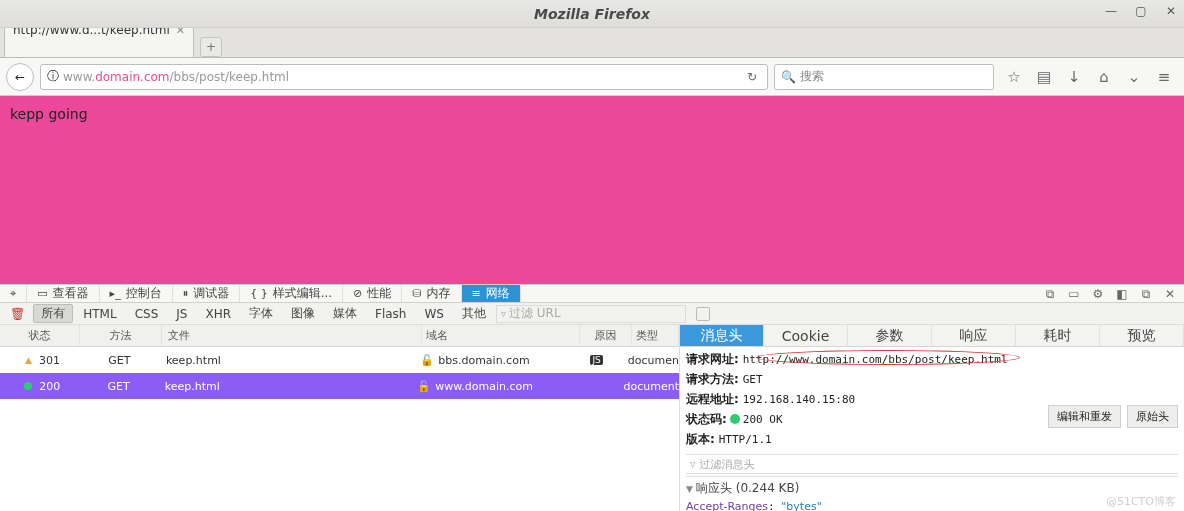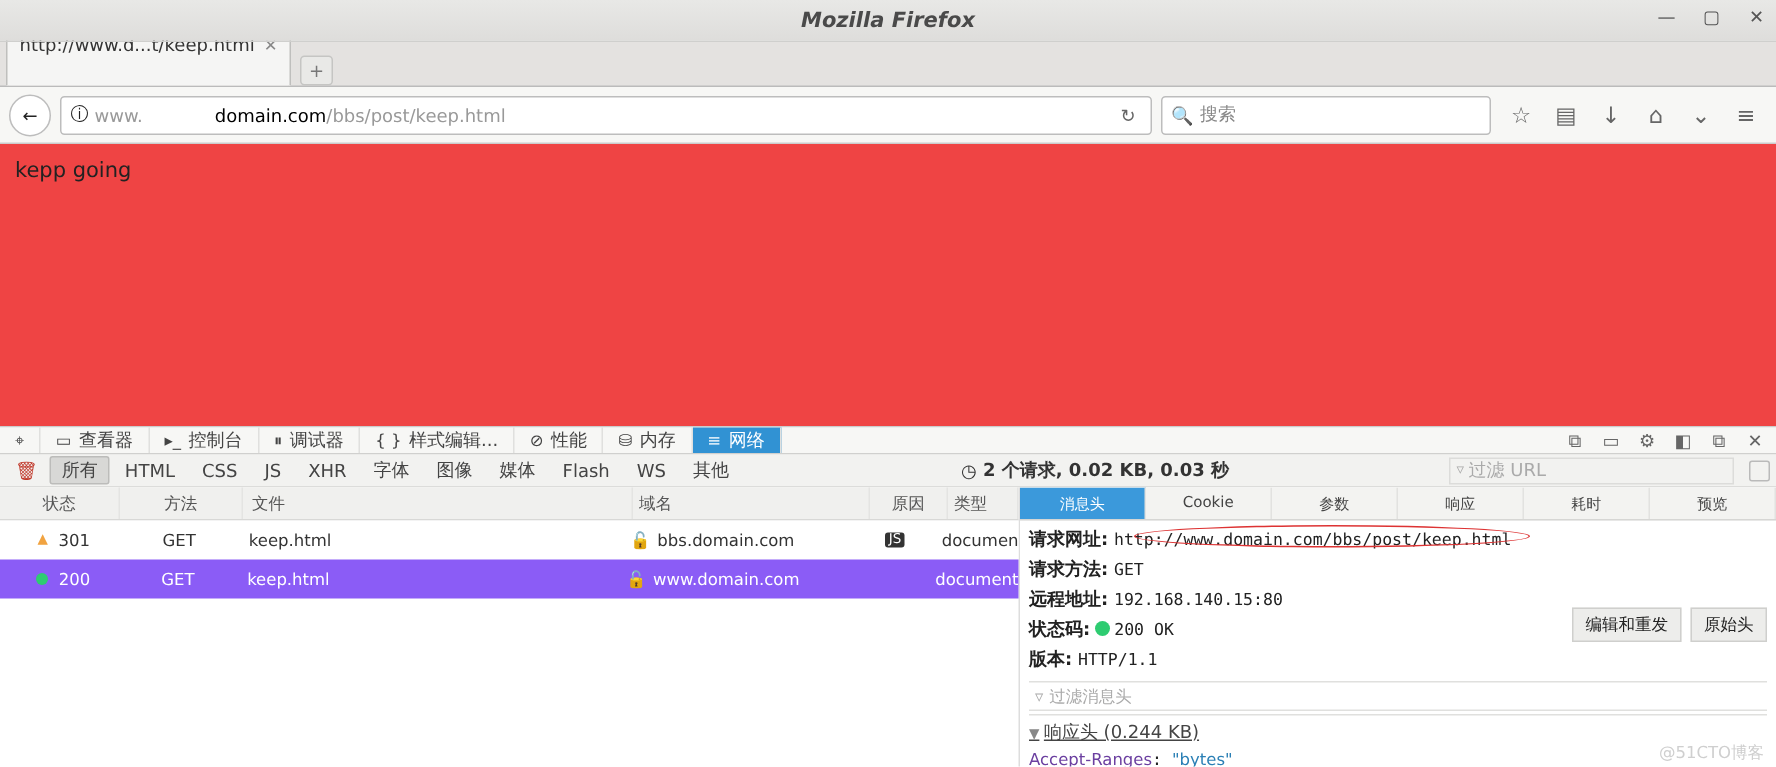--- a/index.html
+++ b/index.html
@@ -15,28 +15,28 @@
   .tabbar { height: 30px; background: #e4e2e0; display: flex; align-items: flex-end; padding: 2px 4px 0 4px; border-bottom: 1px solid #bbb; }
   .tab { background: #f5f5f4; border: 1px solid #bfbfbd; border-bottom: none; border-radius: 3px 3px 0 0; padding: 20px 8px; display: flex; align-items: center; gap: 6px; font-size: 12px; color: #333; margin-right: 2px; }
   .tab .close { color: #888; font-size: 11px; }
   .newtab { width: 22px; height: 20px; background: #e9e9e7; border: 1px solid #c5c5c3; border-radius: 3px; display:flex;align-items:center;justify-content:center; color:#777; margin-left:4px; cursor:pointer; }
 
   
   .urlbar { height: 38px; background: #f7f7f5; border-bottom: 1px solid #ccc; display:flex; align-items:center; padding: 0 6px; gap:6px; }
   .circle-btn { width:28px; height:28px; border-radius:50%; border:1px solid #bdbdbd; display:flex;align-items:center;justify-content:center; background:#fff; cursor:pointer; }
   .url-field { flex: 1; height:26px; border:1px solid #bdbdbd; border-radius:3px; background:#fff; display:flex; align-items:center; padding: 0 6px; gap:4px; }
   .url-text { flex:1; color:#999; }
-  .url-text .dark { color:#000000;margin-left:48px; }
+  .url-text .dark { color:#ec4899; }
   .reload { color:#666; padding:0 4px; cursor:pointer; }
   .search-field { width:220px; height:26px; border:1px solid #bdbdbd; border-radius:3px; background:#fff; display:flex; align-items:center; padding:0 6px; gap:4px; color:#888; }
   .tool-icons { display:flex; gap:14px; padding:0 6px; color:#666; }
   .ico { width:16px; text-align:center; cursor:pointer; font-size:15px; }
 
   
-  .page { height: 188px; background:#ef4444; padding: 10px 10px; font-size:14px; }
+  .page { height: 188px; background:#ec4899; padding: 10px 10px; font-size:14px; }
 
   
   .devtools { position:absolute; left:0; right:0; bottom:0; top:284px; border-top:1px solid #ccc; background:#f9f9f9; display:flex; flex-direction:column; }
 
   
   .dt-tabs { height:26px; background:#f7f7f5; border-bottom:1px solid #d0d0ce; display:flex; align-items:center; }
   .dt-tab { padding:0 10px; height:100%; display:flex; align-items:center; gap:5px; border-right:1px solid #e0e0de; color:#444; cursor:pointer; }
   .dt-tab.active { background:#3192d3; color:#fff; }
   .dt-tab .mini-ico { font-size:11px; color:inherit; }
   .dt-spacer { flex:1; }
@@ -69,33 +69,33 @@
   .row1 .tri { color:#f1a340; font-size:9px; padding-left:6px; }
   .row2 { background:#8b5cf6; color:#fff; }
   .row2 .col { color:#fff; }
   .dot-g { width:8px;height:8px;border-radius:50%; background:#2ecc71; display:inline-block; margin-left:6px; }
   .lock { color:#888; margin-right:4px; }
   .row2 .lock { color:#f1f1f1; }
   .js-badge { background:#333; color:#fff; font-size:9px; padding:0 2px; border-radius:2px; margin-right:3px; }
 
   
   .detail-tabs { height:22px; display:flex; background:#f3f3f1; border-bottom:1px solid #d6d6d4; }
-  .dtab { flex:1; display:flex; align-items:center; justify-content:center; border-right:1px solid #e2e2e0; font-size:10px; color:#444; cursor:pointer; }
+  .dtab { flex:1; display:flex; align-items:center; justify-content:center; border-right:1px solid #e2e2e0; font-size:14px; color:#444; cursor:pointer; }
   .dtab.active { background:#3b99db; color:#fff; }
   .detail-body { flex:1; padding:4px 6px; font-size:12px; color:#222; position:relative; overflow:hidden; }
   .kv { margin-bottom:3px; }
   .kv .k { font-weight:bold; }
   .kv .v { font-family: monospace; font-size:11px; }
   .ellipse { position:absolute; left:76px; top:3px; width:264px; height:15px; border:1px solid #d33; border-radius:50%; pointer-events:none; }
   .status-dot { width:10px;height:10px;background:#2ecc71;border-radius:50%; display:inline-block; vertical-align:-1px; margin:0 3px; }
   .btn-row { position:absolute; right:6px; top:58px; display:flex; gap:6px; }
   .sbtn { background:#ededeb; border:1px solid #cfcfcd; padding:3px 8px; font-size:11px; cursor:pointer; }
   .filter-hdr { height:20px; border:1px solid #e0e0de; border-left:none; border-right:none; color:#aaa; display:flex; align-items:center; gap:4px; padding-left:4px; margin-top:6px; font-size:11px; }
   .section { border-top:1px solid #e0e0de; padding-top:3px; margin-top:2px; }
-  .section-title { color:#444; font-size:12px;text-decoration:underline; }
+  .section-title { color:#444; font-size:12px; }
   .accept { font-family:monospace; font-size:11px; margin-top:3px; }
   .accept .key { color:#6b3fa0; }
   .accept .val { color:#2a7fb5; }
   .tri-sm { font-size:9px; color:#888; margin-right:3px; }
 
   .watermark { position:absolute; right:8px; bottom:2px; font-size:11px; color:#cfcfcf; }
 </style>
 </head>
 <body>
 
@@ -194,24 +194,20 @@
     <span class="chip">HTML</span>
     <span class="chip">CSS</span>
     <span class="chip">JS</span>
     <span class="chip">XHR</span>
     <span class="chip">字体</span>
     <span class="chip">图像</span>
     <span class="chip">媒体</span>
     <span class="chip">Flash</span>
     <span class="chip">WS</span>
     <span class="chip">其他</span>
-    <div class="summary">
-      <span class="clk">◷</span>
-      <span>2 个请求, 0.02 KB, 0.03 秒</span>
-    </div>
     <div class="filter-url">
       <span class="funnel">▿</span>
       <span>过滤 URL</span>
     </div>
     <div class="box"></div>
   </div>
 
   <div class="dt-body">
     <div class="net-left">
       <div class="net-head">

